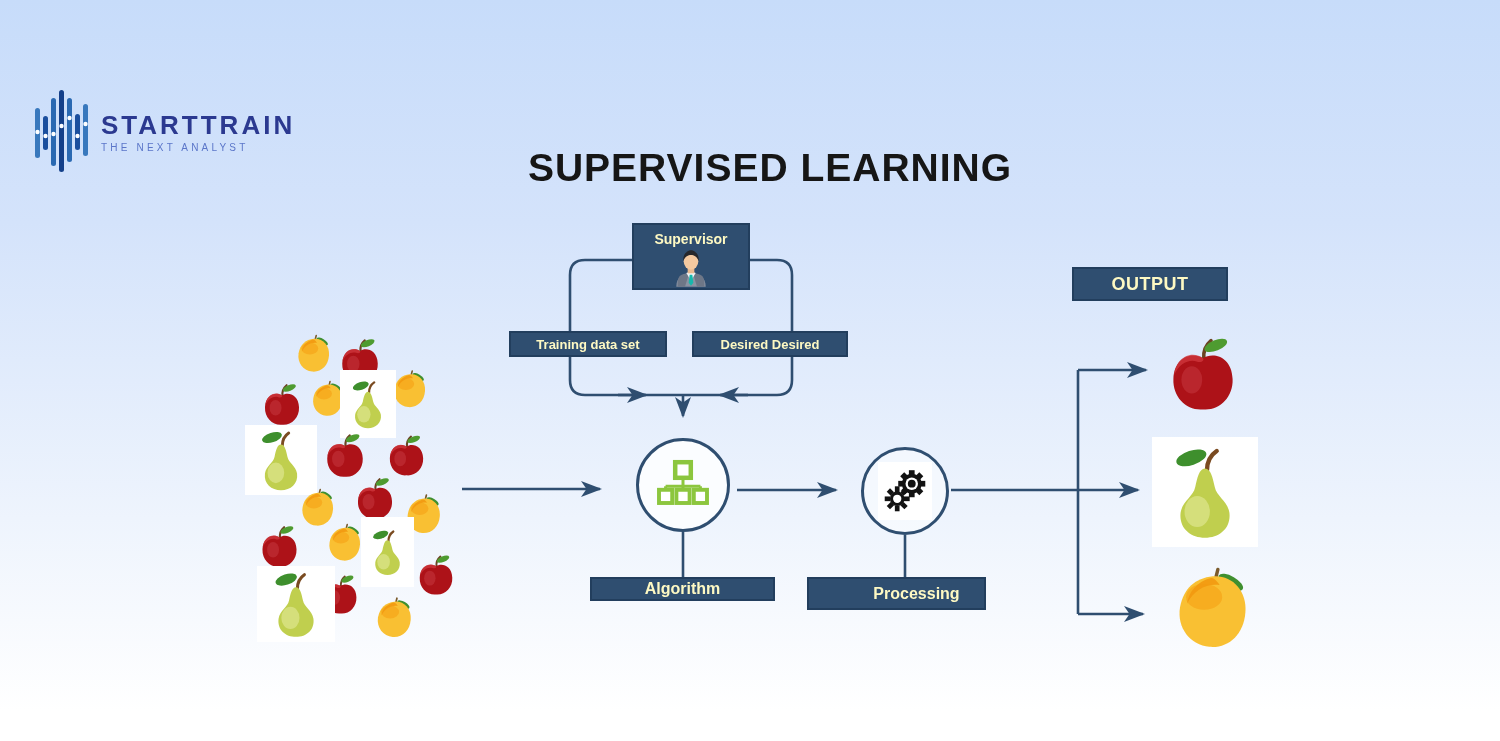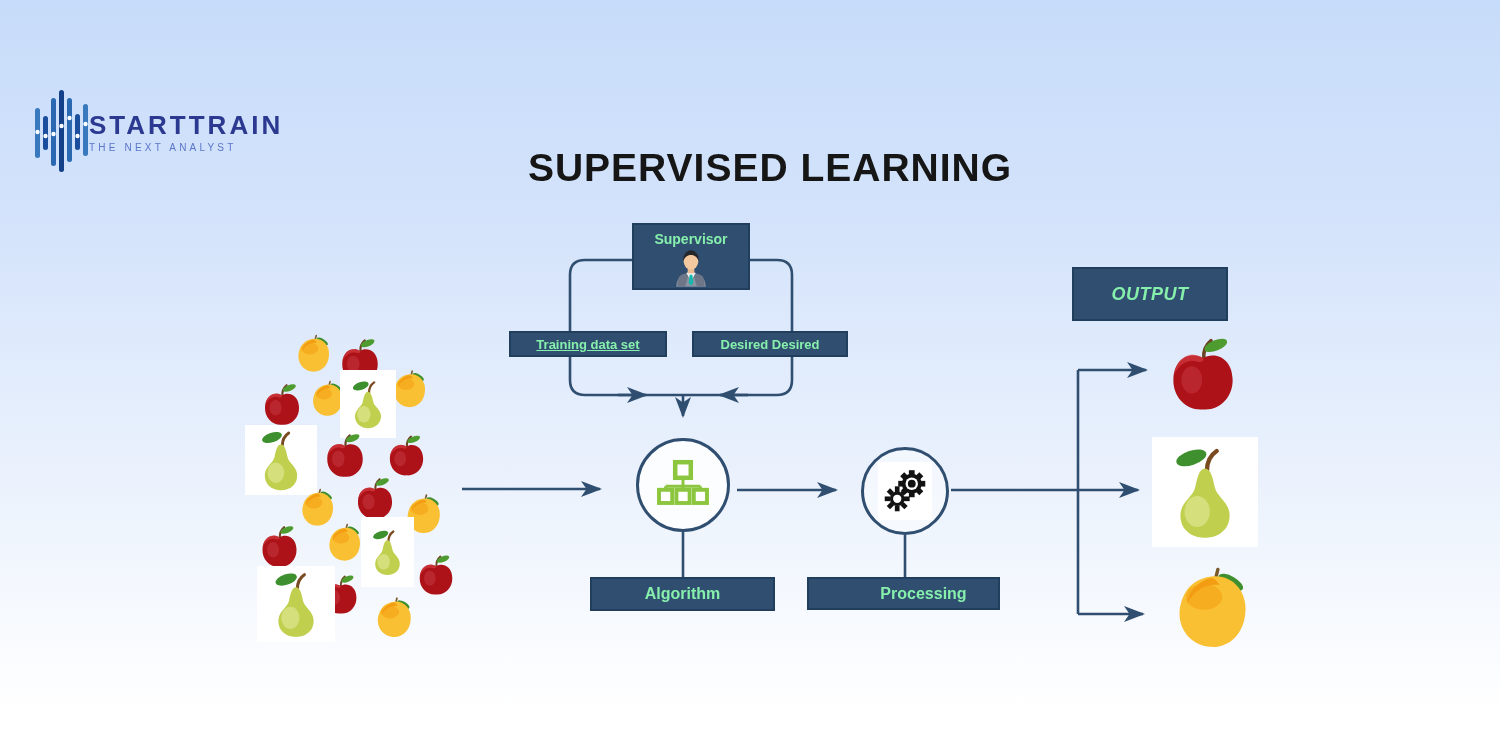--- a/index.html
+++ b/index.html
@@ -2,35 +2,35 @@
 <html><head>
 <meta charset="utf-8">
 <style>
   html,body{margin:0;padding:0;}
   body{width:1500px;height:741px;overflow:hidden;font-family:"Liberation Sans",sans-serif;}
   .canvas{position:relative;width:1500px;height:741px;background:linear-gradient(180deg,#c7dcfa 0%,#d4e3fb 30%,#eef4fd 70%,#ffffff 96%);overflow:hidden;}
 
   
   .logo{position:absolute;left:33px;top:90px;display:flex;align-items:flex-start;}
   .logo-bars{width:56px;height:82px;}
-  .logo-text{margin-left:0;margin-top:22px;}
+  .logo-text{margin-left:12px;margin-top:22px;}
   .logo-name{font-size:26px;font-weight:bold;color:#2b3990;letter-spacing:3px;line-height:1;}
   .logo-tag{font-size:10px;color:#5b76c9;letter-spacing:3.2px;margin-top:4px;}
 
   
   .title{position:absolute;left:20px;top:146px;width:1500px;text-align:center;font-size:39px;font-weight:bold;color:#161616;letter-spacing:1px;}
 
   
-  .box{position:absolute;background:#2f4e70;border:2px solid #223e5d;box-sizing:border-box;color:#86efac;font-weight:bold;display:flex;align-items:center;justify-content:center;z-index:3;}
+  .box{position:absolute;background:#2f4e70;border:2px solid #223e5d;box-sizing:border-box;color:#fef9c3;font-weight:bold;display:flex;align-items:center;justify-content:center;z-index:3;}
   .box-input{left:277px;top:274px;width:188px;height:33px;font-size:16px;letter-spacing:.5px;}
-  .box-output{left:1072px;top:267px;width:156px;height:54px;font-size:18px;letter-spacing:.5px;font-style:italic;}
-  .box-training{left:509px;top:331px;width:158px;height:26px;font-size:13px;text-decoration:underline;}
+  .box-output{left:1072px;top:267px;width:156px;height:34px;font-size:18px;letter-spacing:.5px;}
+  .box-training{left:509px;top:331px;width:158px;height:26px;font-size:13px;}
   .box-desired{left:692px;top:331px;width:156px;height:26px;font-size:13px;}
-  .box-algorithm{left:590px;top:577px;width:185px;height:34px;font-size:16px;}
-  .box-processing{left:807px;top:577px;width:193px;height:33px;font-size:16px;padding-left:40px;}
+  .box-algorithm{left:590px;top:577px;width:185px;height:24px;font-size:16px;}
+  .box-processing{left:807px;top:577px;width:179px;height:33px;font-size:16px;padding-left:40px;}
 
   .box-supervisor{left:632px;top:223px;width:118px;height:67px;flex-direction:column;justify-content:flex-start;font-size:14px;padding-top:6px;}
   .box-supervisor .person{width:40px;height:40px;margin-top:1px;}
 
   
   .circle{position:absolute;border-radius:50%;border:3px solid #2f4e70;box-sizing:border-box;display:flex;align-items:center;justify-content:center;z-index:3;}
   .circle-algo{left:636px;top:438px;width:94px;height:94px;background:#fbfdff;}
   .circle-proc{left:861px;top:447px;width:88px;height:88px;background:rgba(251,253,255,.55);}
   .circle-algo svg{width:60px;height:60px;}
   .gear-plate{width:54px;height:58px;background:#ffffff;display:flex;align-items:center;justify-content:center;}

